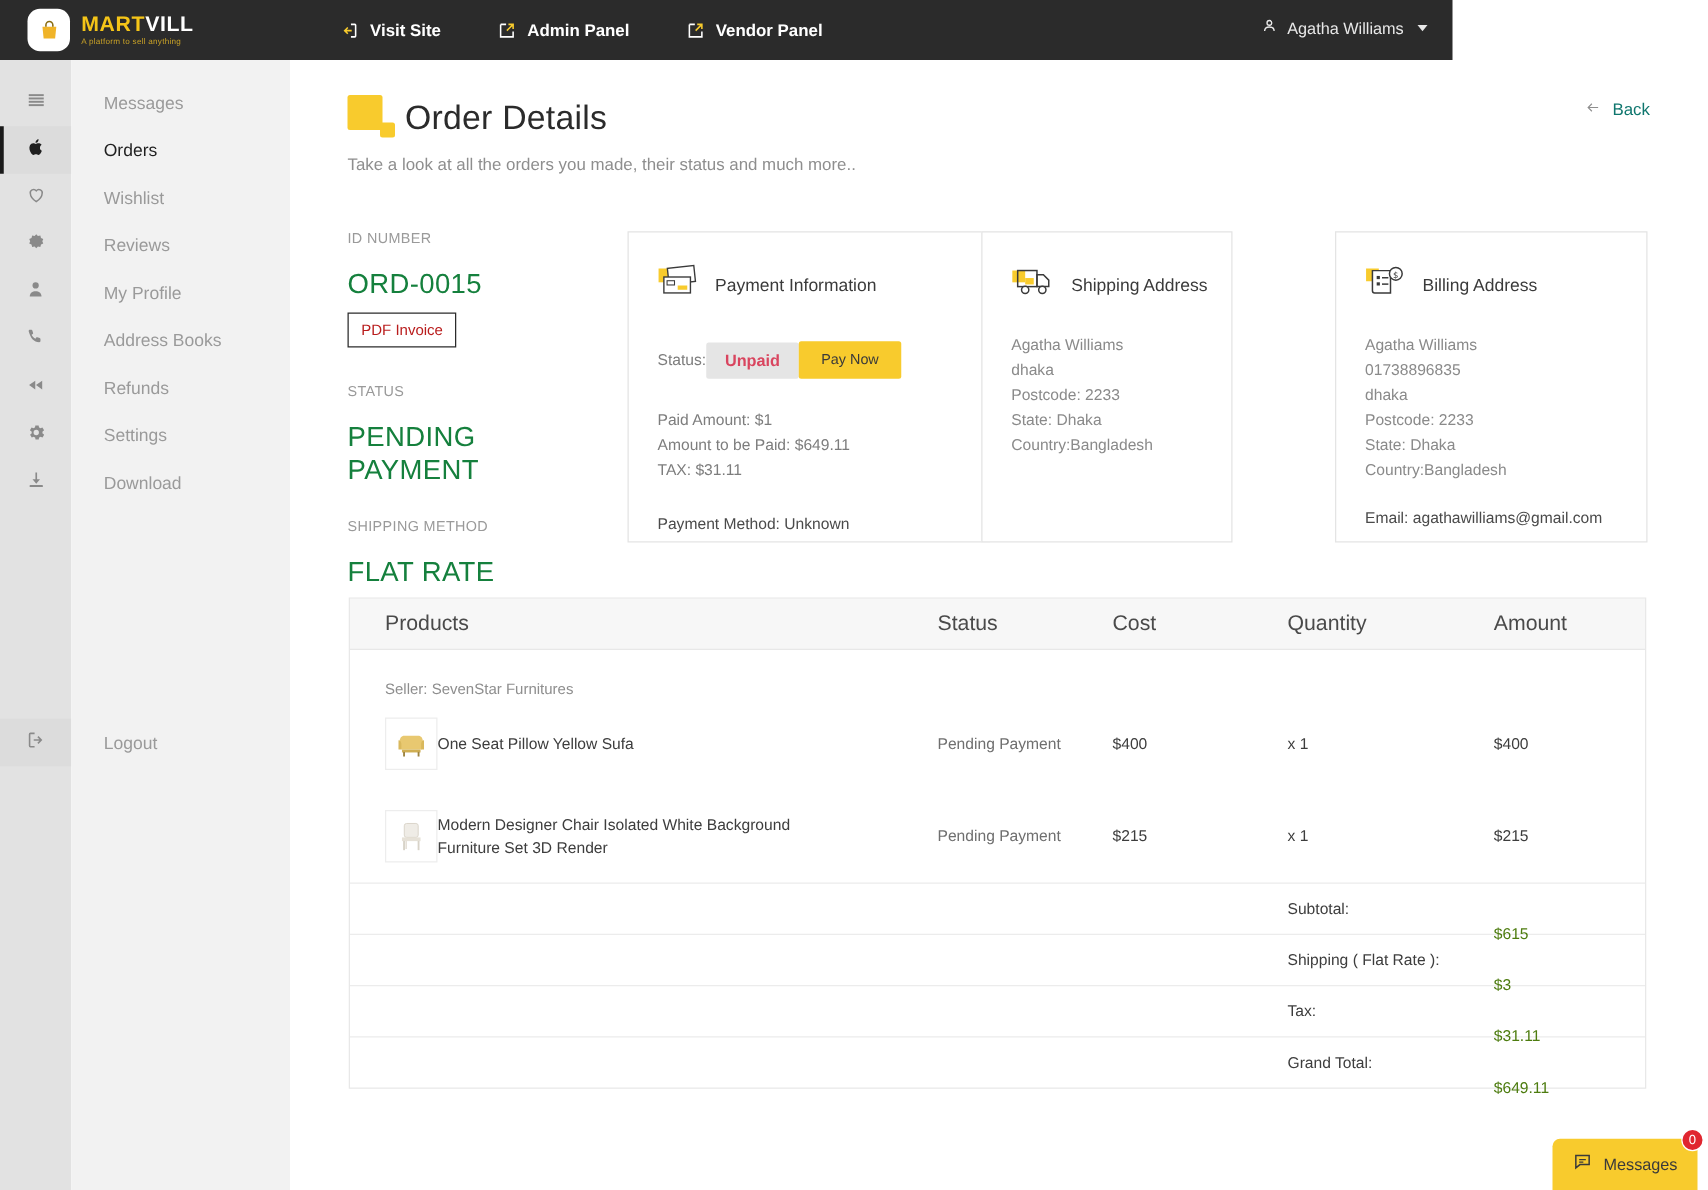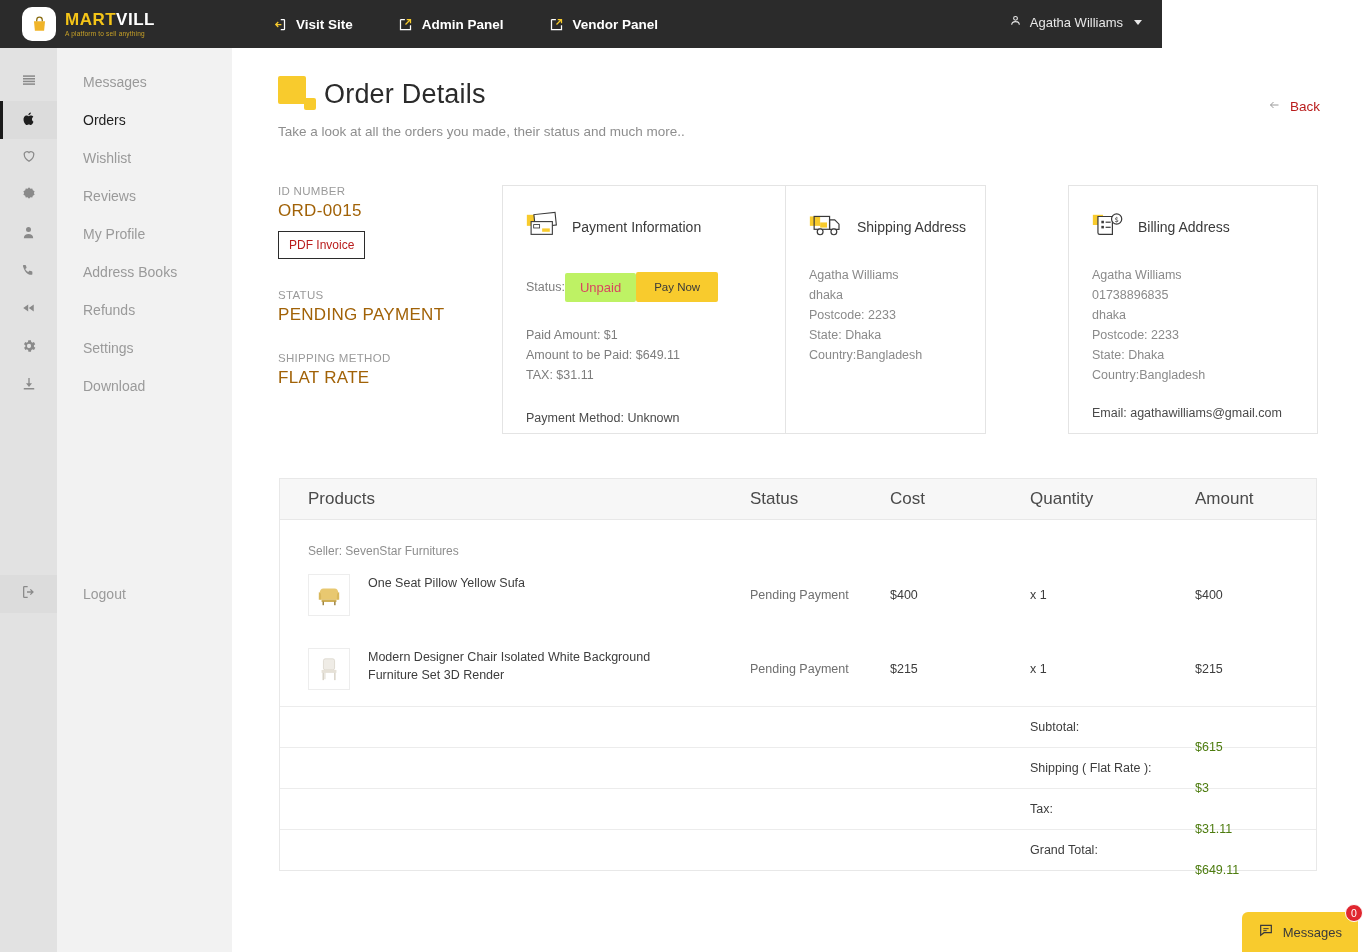--- a/index.html
+++ b/index.html
@@ -65,28 +65,28 @@
   
   .main { position: absolute; left: 232px; top: 48px; width: 1134px; height: 904px; background: #fff; }
   .page-head { position: absolute; left: 46px; top: 28px; }
   .title-row { display: flex; align-items: flex-end; gap: 12px; }
   .title-mark { position: relative; width: 34px; height: 34px; }
   .sq-big { position: absolute; left: 0; top: 0; width: 28px; height: 28px; background: #f8cb2d; border-radius: 2px; }
   .sq-small { position: absolute; left: 26px; top: 22px; width: 12px; height: 12px; background: #f8cb2d; border-radius: 2px; }
   .page-title { font-size: 27px; font-weight: 500; color: #2b2b2b; letter-spacing: .2px; line-height: 1; margin-bottom: 2px;}
   .page-sub { margin-top: 14px; font-size: 13.5px; color: #8e8e8e; }
   .back-link {
-    position: absolute; right: 46px; top: 51px;
+    position: absolute; right: 46px; top: 32px;
     display: flex; align-items: center; gap: 8px;
-    color: #b91c1c; font-size: 13.5px; cursor: pointer;
+    color: #0f766e; font-size: 13.5px; cursor: pointer;
   }
   
   .order-meta { position: absolute; left: 46px; top: 137px; width: 200px; }
   .meta-label { font-size: 11.5px; color: #9a9a9a; letter-spacing: .3px; }
-  .meta-value { font-size: 17px; color: #a16207; margin-top: 4px; letter-spacing: .3px; }
+  .meta-value { font-size: 22px; color: #15803d; margin-top: 17px; letter-spacing: .3px; }
   .pdf-btn {
     display: inline-block; margin-top: 10px;
     border: 1px solid #2b2b2b; background: #fff;
     font-size: 12px; color: #b91c1c; padding: 6px 10px; cursor: pointer;
     font-family: "Liberation Sans", sans-serif;
     text-align: center;
   }
   .meta-block-2 { margin-top: 30px; }
   .meta-block-3 { margin-top: 27px; }
   
@@ -97,22 +97,22 @@
   .card-shipping { left: 553px; width: 201px; height: 249px; }
   .card-billing  { left: 836px; width: 250px; height: 249px; }
   .card-head { display: flex; align-items: center; gap: 12px; padding: 25px 0 0 23px; }
   .card-title { font-size: 14px; color: #3a3a3a; }
   .addr-lines { padding: 22px 0 0 23px; }
   .addr-lines div { font-size: 12.5px; color: #8a8a8a; line-height: 20px; }
   .addr-email { margin-top: 18px !important; color: #4a4a4a !important; }
   .pay-status-row { display: flex; align-items: center; gap: 0; padding: 29px 0 0 23px; }
   .pay-status-label { font-size: 12.5px; color: #7d7d7d; }
   .badge-unpaid {
-    background: #bef264; color: #d9455f; font-size: 13px;
-    padding: 7px 15px; border-radius: 2px;
+    background: #e5e5e5; color: #d9455f; font-size: 13px;
+    padding: 7px 15px; border-radius: 2px; font-weight: bold;
   }
   .pay-now-btn {
     background: #f8cb2d; color: #3a3a3a; font-size: 11.5px;
     padding: 9px 18px; border: none; cursor: pointer; border-radius: 2px;
     font-family: "Liberation Sans", sans-serif;
   }
   .pay-amounts { padding: 23px 0 0 23px; }
   .pay-amounts div { font-size: 12.5px; color: #7d7d7d; line-height: 20px; }
   .pay-method { padding: 26px 0 0 23px; font-size: 12.5px; color: #4a4a4a; }
   
@@ -125,21 +125,21 @@
     background: #f7f7f7; border-bottom: 1px solid #e8e8e8;
   }
   .th { font-size: 17px; color: #4a4a4a; }
   .col-prod { width: 470px; padding-left: 28px; }
   .col-status { width: 140px; }
   .col-cost { width: 140px; }
   .col-qty { width: 165px; }
   .col-amt { width: 120px; }
   .seller-row { padding: 24px 0 0 28px; font-size: 12px; color: #8e8e8e; }
   .prod-row { display: flex; align-items: center; padding: 16px 0; }
-  .prod-cell { width: 470px; padding-left: 28px; display: flex; align-items: flex-start; gap: 18px; }
+  .prod-cell { width: 470px; padding-left: 28px; display: flex; align-items: center; }
   .thumb {
     width: 42px; height: 42px; border: 1px solid #ededed; background: #fff;
     display: flex; align-items: center; justify-content: center;
   }
   .prod-name { font-size: 12.5px; color: #3d3d3d; line-height: 18px; max-width: 300px; }
   .cell { font-size: 12.5px; color: #6f6f6f; }
   .cell.dark { color: #3d3d3d; }
   .totals-row {
     display: flex; align-items: center; height: 41px;
     border-top: 1px solid #ececec;

